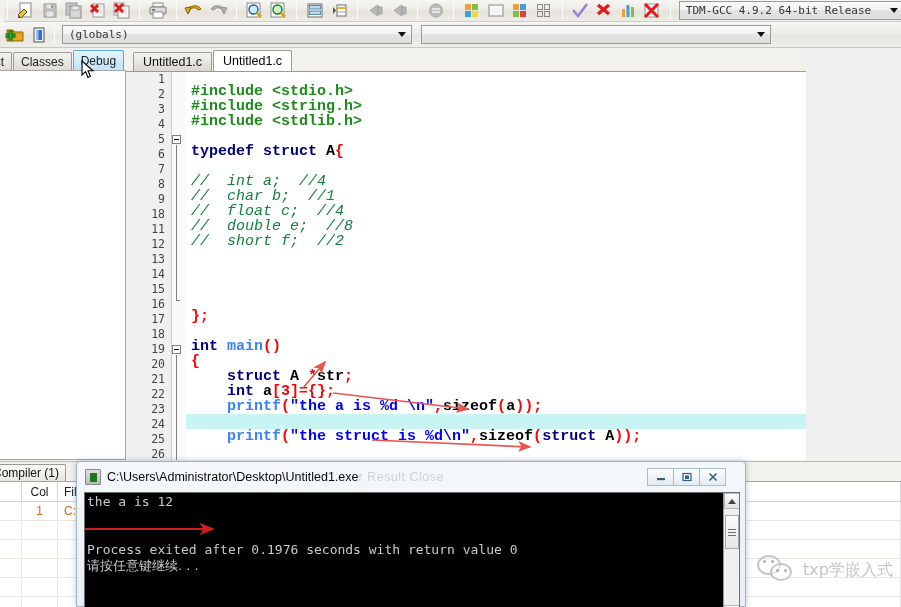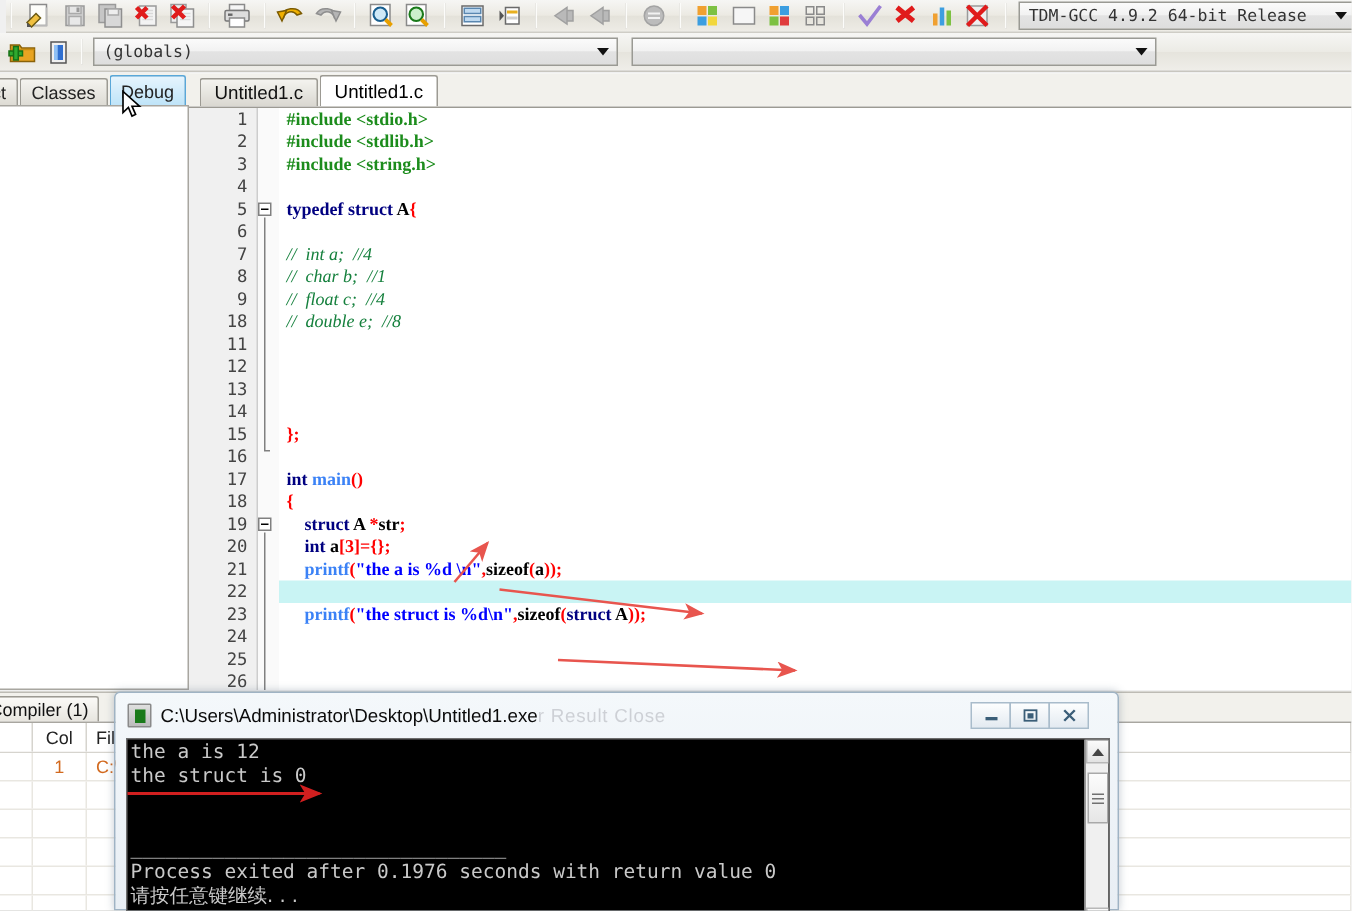--- a/index.html
+++ b/index.html
@@ -89,21 +89,21 @@
   }
   .lp-body {
     position: absolute; left: 0; top: 21px; width: 126px; height: 390px;
     background: #ffffff;
     border: 1px solid #a8a6a0; border-left: none;
   }
   .cursor-arrow { position: absolute; left: 81px; top: 60px; z-index: 40; }
 
   
   .editor-wrap {
-    position: absolute; left: 126px; top: 49px; width: 775px; height: 411px;
+    position: absolute; left: 126px; top: 49px; width: 680px; height: 411px;
     background: #ffffff;
   }
   .ed-tabs { height: 22px; display: flex; align-items: flex-end; padding-left: 7px; background: #f2f1ec; }
   .ed-tab {
     height: 19px; line-height: 18px; padding: 0 9px;
     font-size: 12.5px; color: #111;
     border: 1px solid #9c9a93; border-bottom: none;
     background: linear-gradient(to bottom, #f4f3ef, #d9d7d0);
     border-radius: 2px 2px 0 0;
     margin-right: 1px; white-space: nowrap;
@@ -122,23 +122,23 @@
   .gutter {
     position: absolute; left: 0; top: 0; width: 46px; height: 100%;
     background: #f0f0f0;
     border-right: 1px solid #cdcdcd;
   }
   .fold-col {
     position: absolute; left: 46px; top: 0; width: 14px; height: 100%;
     background: #fafafa;
   }
   .code-area {
-    position: absolute; left: 60px; top: 0; right: 0; height: 100%;
-    font-family: Liberation Serif, serif;
-    font-size: 12px;
+    position: absolute; left: 60px; top: 12px; right: 0; height: 100%;
+    font-family: Liberation Mono, monospace;
+    font-size: 15px;
   }
   .ln {
     height: 15px; line-height: 15px;
     font-family: "DejaVu Sans Mono", monospace;
     font-size: 11.5px;
     color: #444; text-align: right;
     padding-right: 6px;
   }
   .cl {
     height: 15px; line-height: 15px;
@@ -585,29 +585,30 @@
         <div class="foldbox" style="top:63px;"></div>
         <div class="foldline" style="top:73px; height:155px;"></div>
         <div class="foldend" style="top:228px;"></div>
 
         <div class="foldbox" style="top:273px;"></div>
         <div class="foldline" style="top:283px; height:106px;"></div>
       </div>
       <div class="code-area">
         <div id="code-lines">
             <div class="cl"><span class="k-pre">#include </span><span class="k-pre">&lt;stdio.h&gt;</span></div>
+            <div class="cl"><span class="k-pre">#include </span><span class="k-pre">&lt;string.h&gt;</span></div>
             <div class="cl"><span class="k-pre">#include </span><span class="k-pre">&lt;stdlib.h&gt;</span></div>
-            <div class="cl"><span class="k-pre">#include </span><span class="k-pre">&lt;string.h&gt;</span></div>
             <div class="cl">&nbsp;</div>
             <div class="cl"><span class="k-key">typedef struct </span><span class="k-plain">A</span><span class="k-sym">{</span></div>
             <div class="cl">&nbsp;</div>
             <div class="cl"><span class="k-cmt">//  int a;  //4</span></div>
             <div class="cl"><span class="k-cmt">//  char b;  //1</span></div>
             <div class="cl"><span class="k-cmt">//  float c;  //4</span></div>
             <div class="cl"><span class="k-cmt">//  double e;  //8</span></div>
+            <div class="cl"><span class="k-cmt">//  short f;  //2</span></div>
             <div class="cl">&nbsp;</div>
             <div class="cl">&nbsp;</div>
             <div class="cl">&nbsp;</div>
             <div class="cl">&nbsp;</div>
             <div class="cl"><span class="k-sym">};</span></div>
             <div class="cl">&nbsp;</div>
             <div class="cl"><span class="k-key">int </span><span class="k-fn">main</span><span class="k-sym">()</span></div>
             <div class="cl"><span class="k-sym">{</span></div>
             <div class="cl"><span class="k-plain">    </span><span class="k-key">struct </span><span class="k-plain">A </span><span class="k-sym">*</span><span class="k-plain">str</span><span class="k-sym">;</span></div>
             <div class="cl"><span class="k-plain">    </span><span class="k-key">int </span><span class="k-plain">a</span><span class="k-sym">[</span><span class="k-num">3</span><span class="k-sym">]={};</span></div>
@@ -683,21 +684,21 @@
             </svg>
         </span>
         <span class="con-btn">
           <svg width="12" height="10" viewBox="0 0 12 10">
               <path d="M2.5 1.5 L9.5 8.5 M9.5 1.5 L2.5 8.5" stroke="#3b5e78" stroke-width="1.6" fill="none"></path>
             </svg>
         </span>
       </span>
     </div>
     <div class="con-body">
-      <div class="con-text"><span id="console-out"><div>the a is 12</div><div>the struct is 0</div><div>&nbsp;</div><div>&nbsp;</div><div>________________________________</div><div>Process exited after 0.1976 seconds with return value 0</div><div class="cjk">请按任意键继续. . .</div></span></div>
+      <div class="con-text"><span id="console-out"><div>the a is 12</div><div>&nbsp;</div><div>&nbsp;</div><div>Process exited after 0.1976 seconds with return value 0</div><div class="cjk">请按任意键继续. . .</div></span></div>
       <div class="con-sb">
         <div class="con-sb-up">
             <span class="tri-up"></span>
           </div>
         <div class="con-sb-thumb grip">
             <div>
               <i></i>
               <i></i>
               <i></i>
             </div>
@@ -717,14 +718,25 @@
       <marker id="ahd" markerWidth="9" markerHeight="9" refX="7" refY="3.2" orient="auto">
         <path d="M0,0 L8,3.2 L0,6.4 L2,3.2 Z" fill="#d01f1f"></path>
       </marker>
     </defs>
     <line x1="303" y1="388" x2="325" y2="362" stroke="#e8554e" stroke-width="1.7" marker-end="url(#ah)"></line>
     <line x1="333" y1="393" x2="468" y2="409" stroke="#e8554e" stroke-width="1.7" marker-end="url(#ah)"></line>
     <line x1="372" y1="440" x2="530" y2="447" stroke="#e8554e" stroke-width="1.7" marker-end="url(#ah)"></line>
     <line x1="85" y1="529" x2="213" y2="529" stroke="#d01f1f" stroke-width="1.9" marker-end="url(#ahd)"></line>
   </svg>
 
+  <div class="watermark">
+    <span class="wm-logo">
+      <span class="wm-b1"></span>
+      <span class="wm-b2"></span>
+      <span class="wm-d" style="left:6px;top:5px;"></span>
+      <span class="wm-d" style="left:14px;top:5px;"></span>
+      <span class="wm-d" style="left:19px;top:14px;"></span>
+      <span class="wm-d" style="left:27px;top:14px;"></span>
+    </span>
+    <span>txp学嵌入式</span>
+  </div>
 
 </div>
 
 </body></html>

